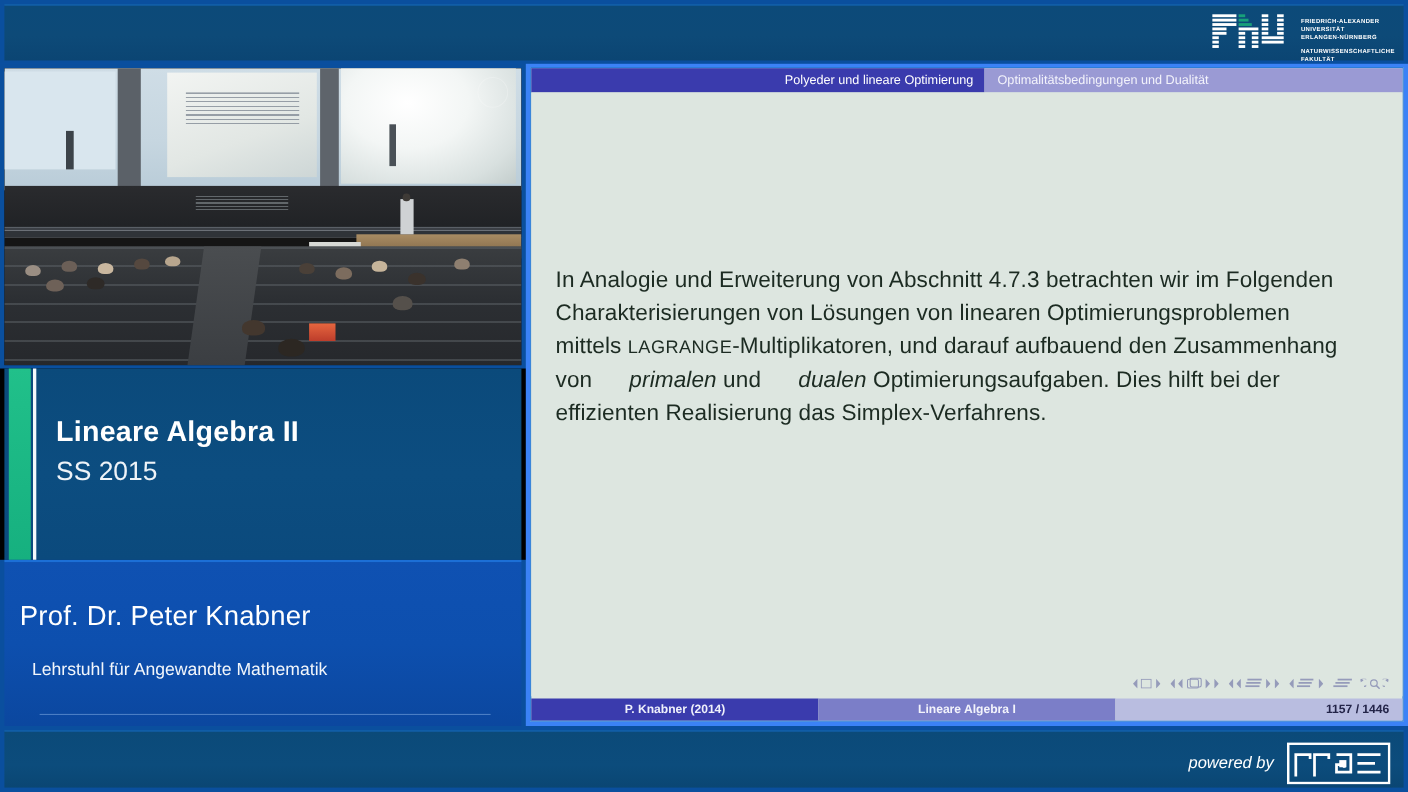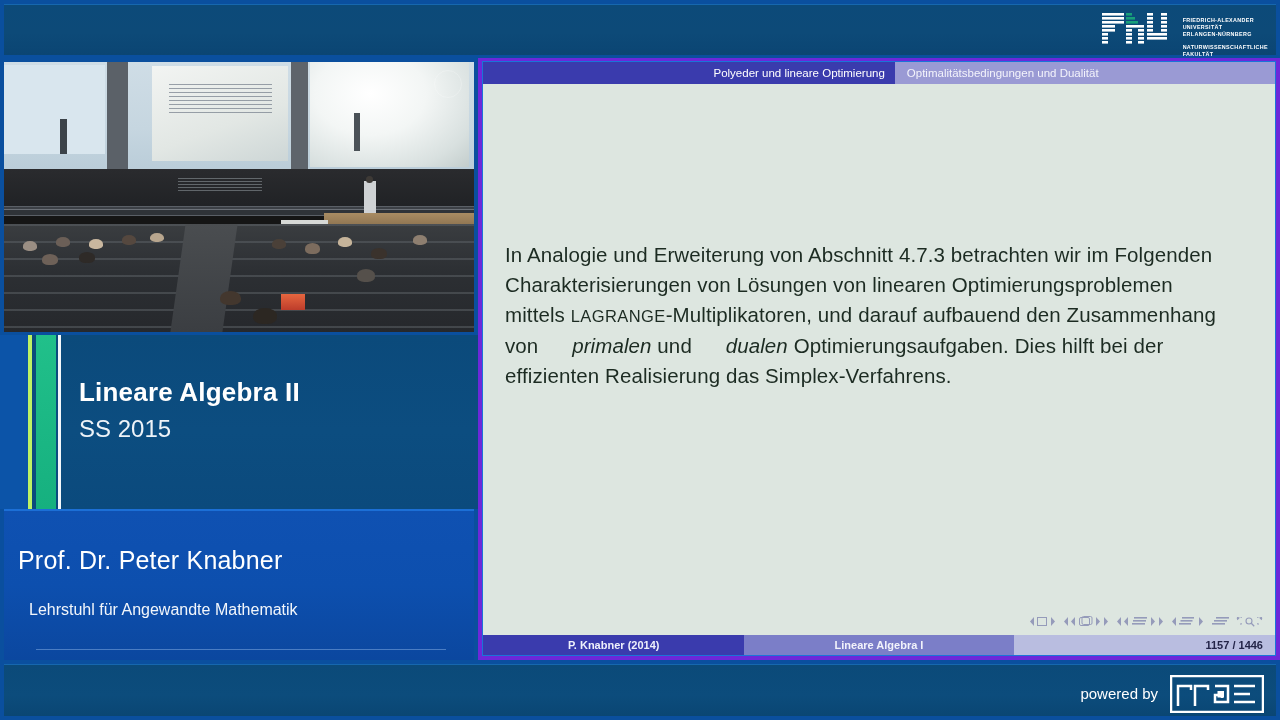--- a/index.html
+++ b/index.html
@@ -85,21 +85,21 @@
     background: repeating-linear-gradient(180deg, rgba(90,95,100,.55) 0 2px, rgba(0,0,0,0) 2px 17px); }
   .v-heads { position:absolute; left:0; top:60%; width:100%; height:40%; }
   .v-heads i { position:absolute; display:block; border-radius:50% 50% 40% 40%;
     background:#9a8e83; }
   .v-red { position:absolute; left:59%; top:86%; width:5%; height:6%;
     background: linear-gradient(180deg,#e6663f 0%, #bd3d2b 100%); }
 
   
   .title-block {
     position: absolute; left: 0; top: 335px; width: 480px; height: 174px;
-    background: #bef264; padding: 0 6px 0 4px; margin-left: 28px;
+    background: #000000; padding: 0 6px 0 4px;
   }
   .tb-inner { position: relative; width: 100%; height: 100%;
     background: linear-gradient(180deg,#0b4a7b 0%, #0c4d80 55%, #0b4a7d 100%); }
   .green-bar { position: absolute; left: 4px; top: 0; width: 20px; height: 100%;
     background: linear-gradient(180deg,#21c08a 0%, #16b07f 100%); }
   .white-rule { position: absolute; left: 26px; top: 0; width: 3px; height: 100%;
     background: #f4f8fb; }
   .course-title { position: absolute; left: 47px; top: 42px;
     color: #ffffff; font-size: 26px; font-weight: bold; letter-spacing: .2px; }
   .course-term { position: absolute; left: 47px; top: 80px;
@@ -116,21 +116,21 @@
   .pres-name { position: absolute; left: 14px; top: 35px;
     color: #ffffff; font-size: 25px; letter-spacing: .2px; }
   .pres-chair { position: absolute; left: 25px; top: 90px;
     color: #f2f6fb; font-size: 16px; }
   .pres-rule { position: absolute; left: 32px; right: 28px; bottom: 10px;
     height: 1px; background: rgba(150,190,240,.45); }
 
   
   .slide-panel {
     position: absolute; left: 478px; top: 58px; width: 802px; height: 602px;
-    background: #6d28d9; padding: 3px 4px 4px 4px;
+    background: #3b82f6; padding: 3px 4px 4px 4px;
   }
   .slide { position: relative; width: 100%; height: 100%;
     background: #dde6e0; border: 1px solid #1b74d8; }
   .tabs { display: flex; width: 100%; height: 22px; }
   .tab { height: 22px; display: flex; align-items: center;
     color: #ffffff; font-size: 11.5px; white-space: nowrap; }
   .tab-active { flex: 0 0 52%; background: #3a3bad;
     justify-content: flex-end; padding-right: 10px; }
   .tab-inactive { flex: 1 1 auto; background: #9a9ad4;
     justify-content: flex-start; padding-left: 12px; color: #f3f3fb; }
@@ -160,21 +160,21 @@
     font-size: 11px; display: flex; align-items: center; justify-content: flex-end;
     padding-right: 12px; }
 
   
   .footer { position: absolute; left: 0; top: 660px; width: 1280px; height: 60px;
     background: #0a4f9e; }
   .footer-inner { position: absolute; left: 4px; top: 4px; right: 4px; bottom: 4px;
     background: linear-gradient(180deg,#0b4a79 0%, #0c4c7c 60%, #0a4673 100%);
     border-top: 1px solid #1667ae; }
   .powered { position: absolute; right: 118px; top: 20px;
-    color: #ffffff; font-size: 15px; }
+    color: #ffffff; font-size: 15px; font-style: italic; }
   .rrze { position: absolute; right: 12px; top: 10px; width: 94px; height: 38px; }
 </style>
 </head>
 <body>
 
 <div id="app">
 
   <div class="header">
     <div class="header-inner">
       <div class="fau-logo">

